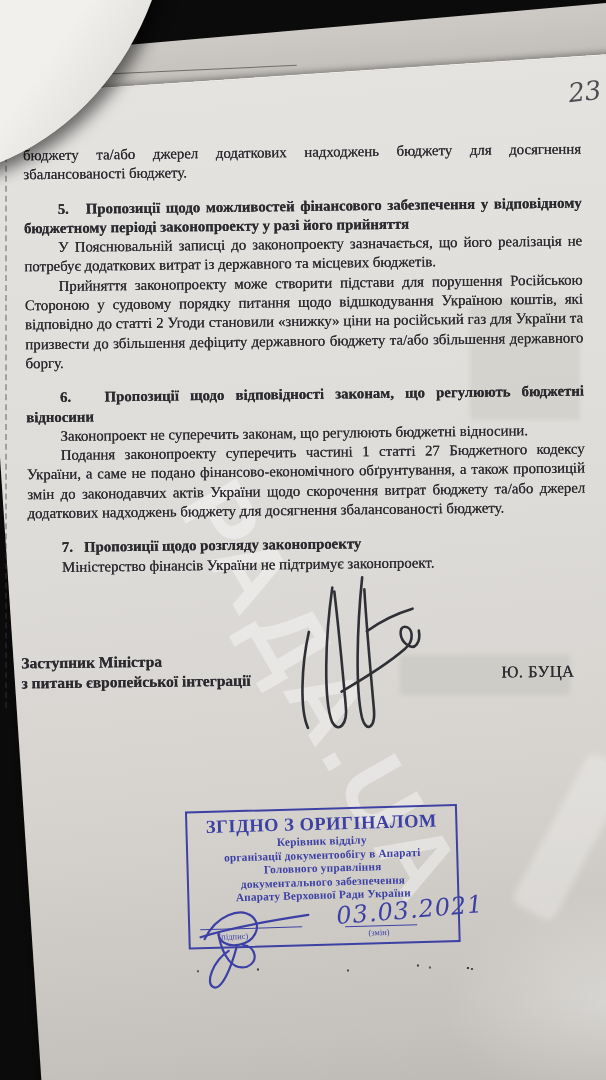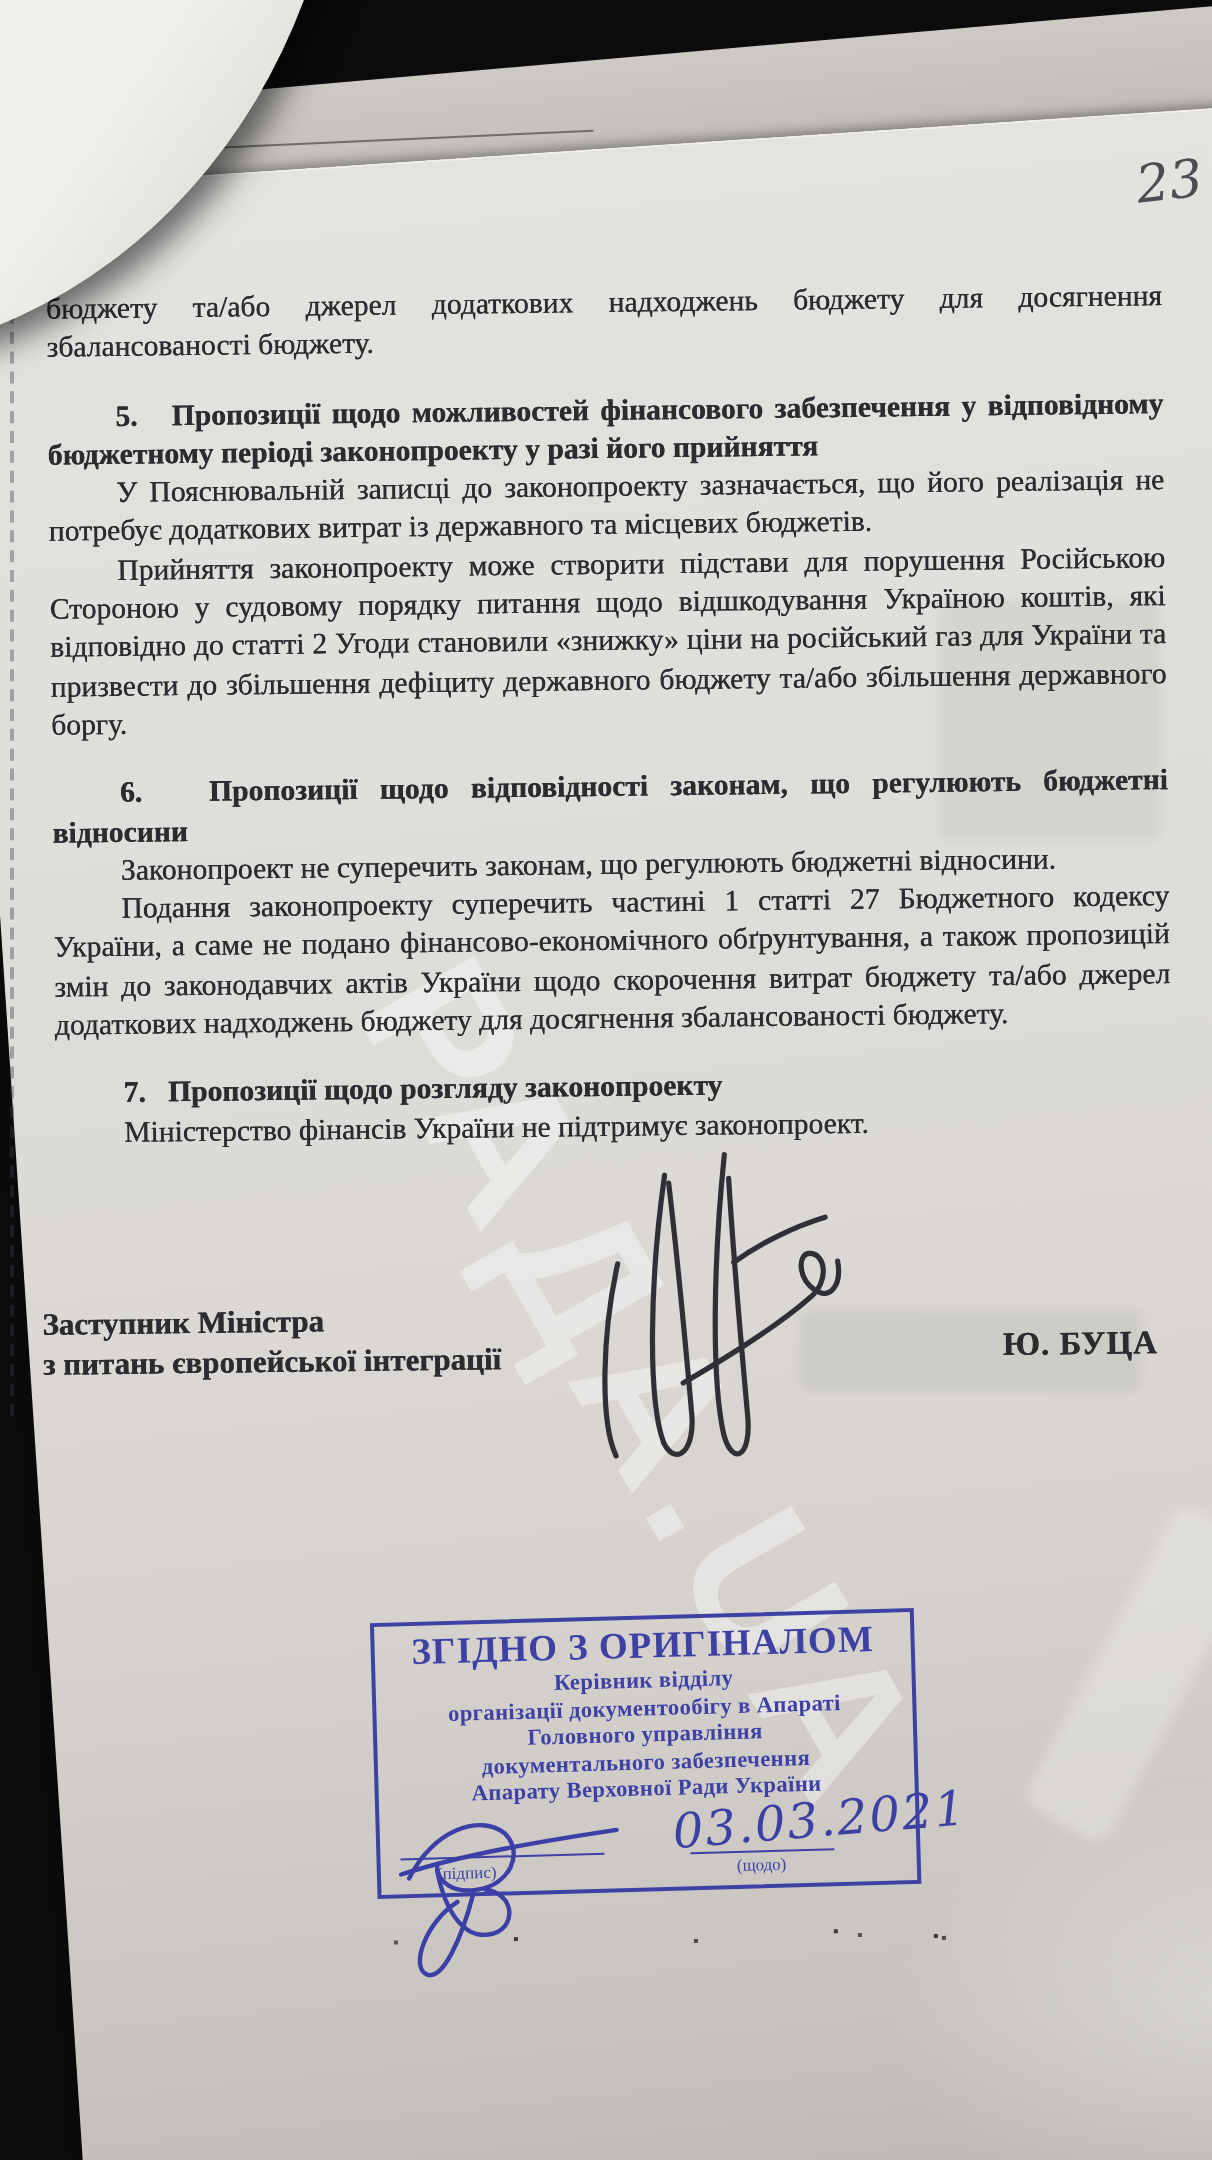--- a/index.html
+++ b/index.html
@@ -40,21 +40,21 @@
 
   .textblock{position:absolute;left:26px;top:143px;width:558px;color:#2b2b30;
              font-size:14.8px;line-height:19.3px;text-align:justify;
              text-shadow:0.2px 0 0 currentColor;}
   .textblock p{margin:0;text-indent:34px;}
   .textblock p.noindent{text-indent:0;}
   .textblock p.heading{font-weight:700;margin-top:15px;}
 
   .signatory{position:absolute;left:18px;top:650px;color:#2b2b30;font-weight:700;
              font-size:15.5px;line-height:19.5px;text-shadow:0.2px 0 0 currentColor;}
-  .signer-name{position:absolute;left:498px;top:665px;color:#2b2b30;font-weight:700;
+  .signer-name{position:absolute;left:498px;top:665px;color:#2b2b30;font-weight:400;
                font-size:16.5px;letter-spacing:0.5px;text-shadow:0.2px 0 0 currentColor;}
 
   .sig-black{position:absolute;left:268px;top:570px;width:152px;height:182px;}
   .sig-black path{stroke:#2e3036;fill:none;stroke-width:2.6;stroke-linecap:round;}
 
   
   .stamp{position:absolute;left:181px;top:808px;width:268px;height:134px;
          border:2px solid #3d41a4;transform:rotate(-0.9deg);color:#3d41a4;}
   .stamp-title{margin-top:4px;text-align:center;font-weight:700;font-size:18.5px;
                letter-spacing:0.5px;}
@@ -133,21 +133,21 @@
     <div class="stamp">
       <div class="stamp-title">ЗГІДНО З ОРИГІНАЛОМ</div>
       <div class="stamp-line">Керівник відділу</div>
       <div class="stamp-line">організації документообігу в Апараті</div>
       <div class="stamp-line">Головного управління</div>
       <div class="stamp-line">документального забезпечення</div>
       <div class="stamp-line">Апарату Верховної Ради України</div>
       <div class="stamp-sigline"></div>
       <div class="stamp-dateline"></div>
       <div class="stamp-siglabel">(підпис)</div>
-      <div class="stamp-datelabel">(щодо)</div>
+      <div class="stamp-datelabel">(змін)</div>
     </div>
 
     <div class="stamp-date">03.03.2021</div>
 
     <svg class="sig-blue" viewBox="0 0 118 98">
       <path d="M8,42 C20,18 44,10 56,20 C66,30 58,46 42,48 C30,50 22,44 22,36"></path>
       <path d="M22,38 C26,60 36,74 50,70 C62,66 60,50 46,48"></path>
       <path d="M40,50 C34,72 24,94 16,90 C8,86 16,64 32,54"></path>
       <path d="M4,40 C36,30 76,24 112,19"></path>
     </svg>

